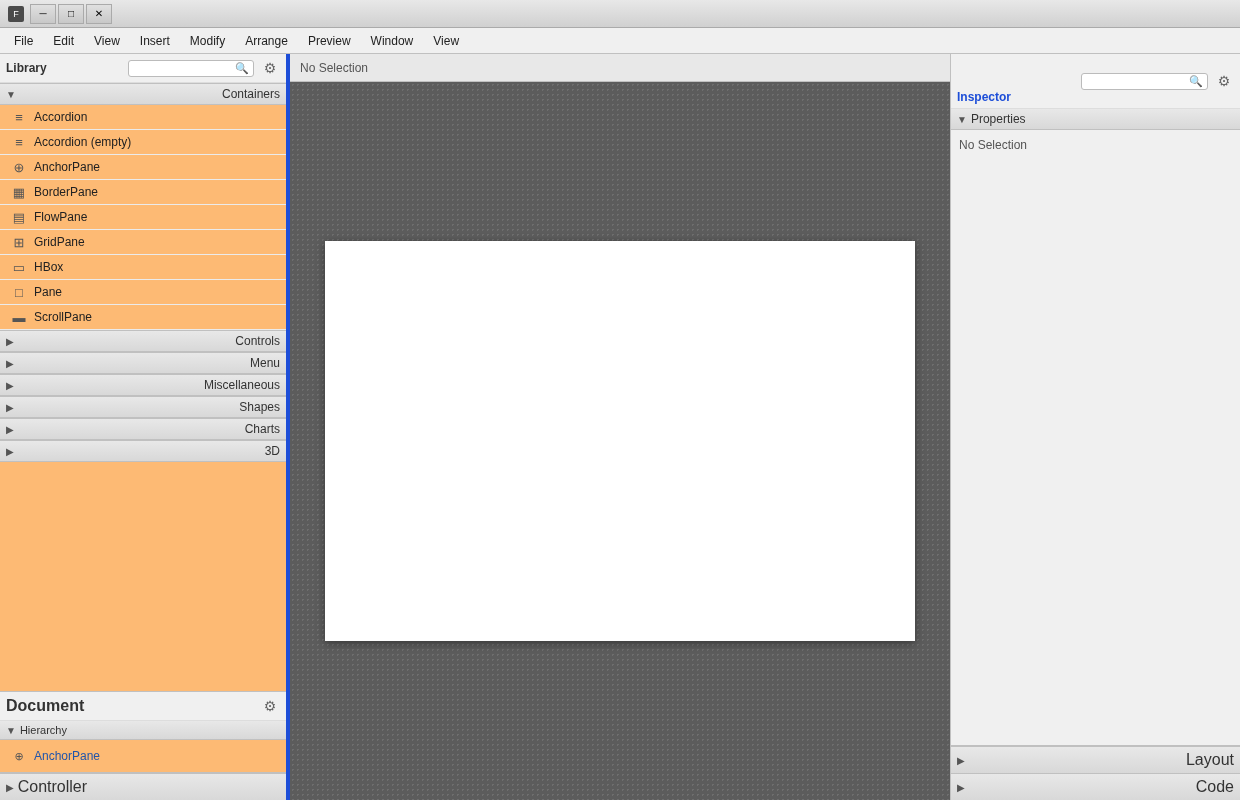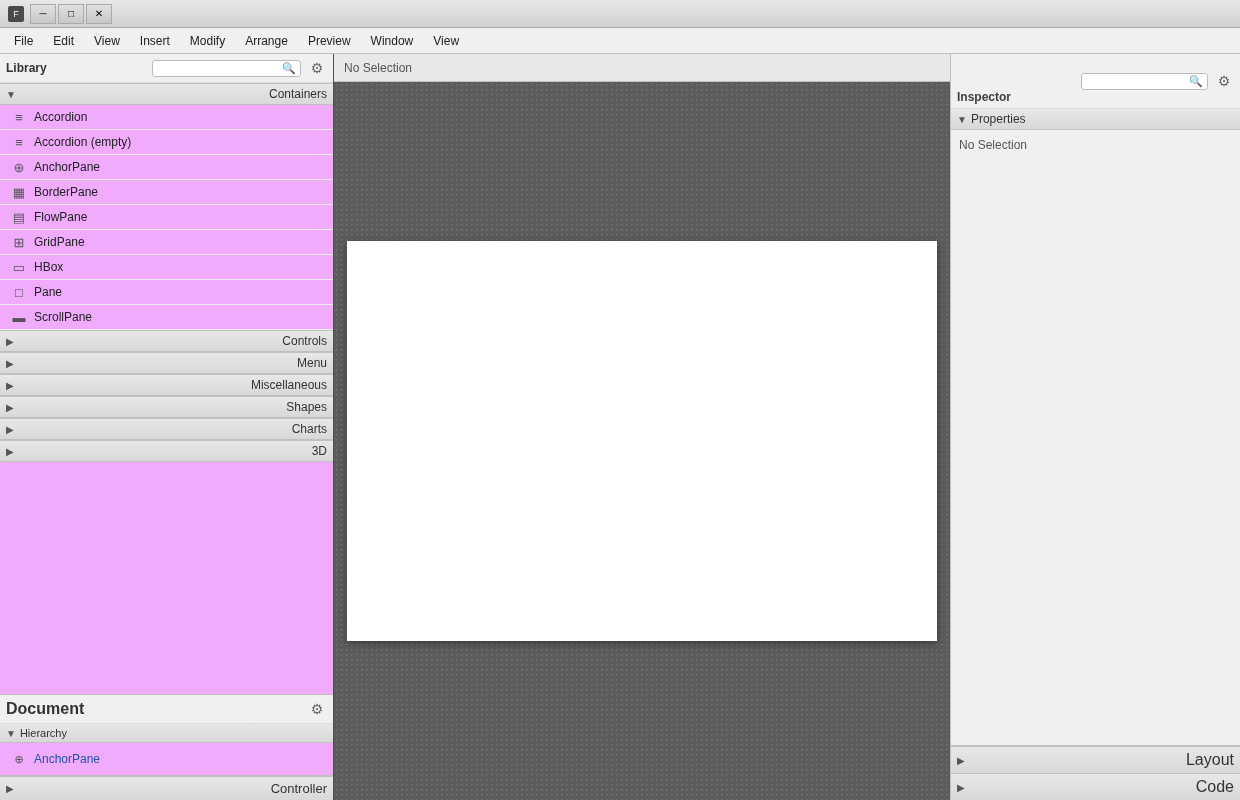--- a/index.html
+++ b/index.html
@@ -38,23 +38,23 @@
     }
 
     
     .main-layout {
       display: flex;
       height: calc(800px - 54px);
     }
 
     
     .left-panel {
-      width: 334px;
-      background: #f0abfc;
-      border-right: 1px solid #1d4ed8;
+      width: 290px;
+      background: #fdba74;
+      border-right: 4px solid #1d4ed8;
       display: flex;
       flex-direction: column;
       overflow: hidden;
     }
 
     
     .panel-header {
       display: flex;
       align-items: center;
       padding: 4px 6px;
@@ -183,21 +183,21 @@
       border-top: 1px solid #c0c0c0;
     }
     .controller-header {
       display: flex;
       align-items: center;
       padding: 4px 6px;
       background: linear-gradient(to bottom, #e8e8e8, #d8d8d8);
       border-top: 1px solid #c0c0c0;
     }
     .controller-arrow { color: #555; margin-right: 4px; font-size: 10px; }
-    .controller-title { font-size: 13px; color: #333; text-align: right; flex: 1; }
+    .controller-title { font-size: 16px; color: #333; text-align: left; flex: 1; }
 
     
     .center-panel {
       flex: 1;
       background: #5a5a5a;
       background-image: radial-gradient(circle, #6a6a6a 1px, transparent 1px);
       background-size: 4px 4px;
       position: relative;
       overflow: hidden;
     }
@@ -239,21 +239,21 @@
       flex-direction: column;
     }
     .inspector-header {
       display: flex;
       align-items: center;
       padding: 4px 6px;
       background: #f0f0f0;
       border-bottom: 1px solid #ddd;
       gap: 6px;
     }
-    .inspector-title { font-size: 12px; font-weight: bold; color: #404040; flex: 1; margin-top: 32px; }
+    .inspector-title { font-size: 12px; font-weight: bold; color: #1d4ed8; flex: 1; margin-top: 32px; }
     .inspector-search {
       display: flex;
       align-items: center;
       background: white;
       border: 1px solid #bbb;
       border-radius: 3px;
       padding: 1px 4px;
       flex: 1;
     }
     .inspector-search input {

